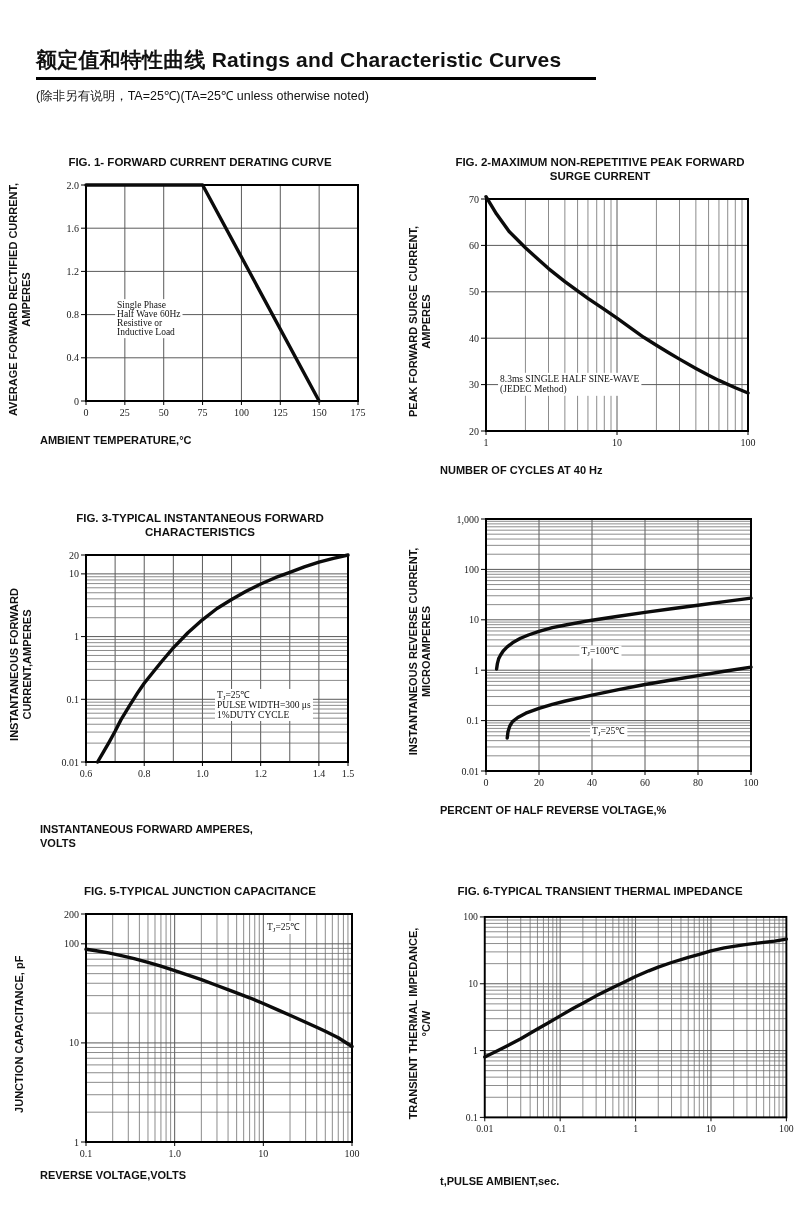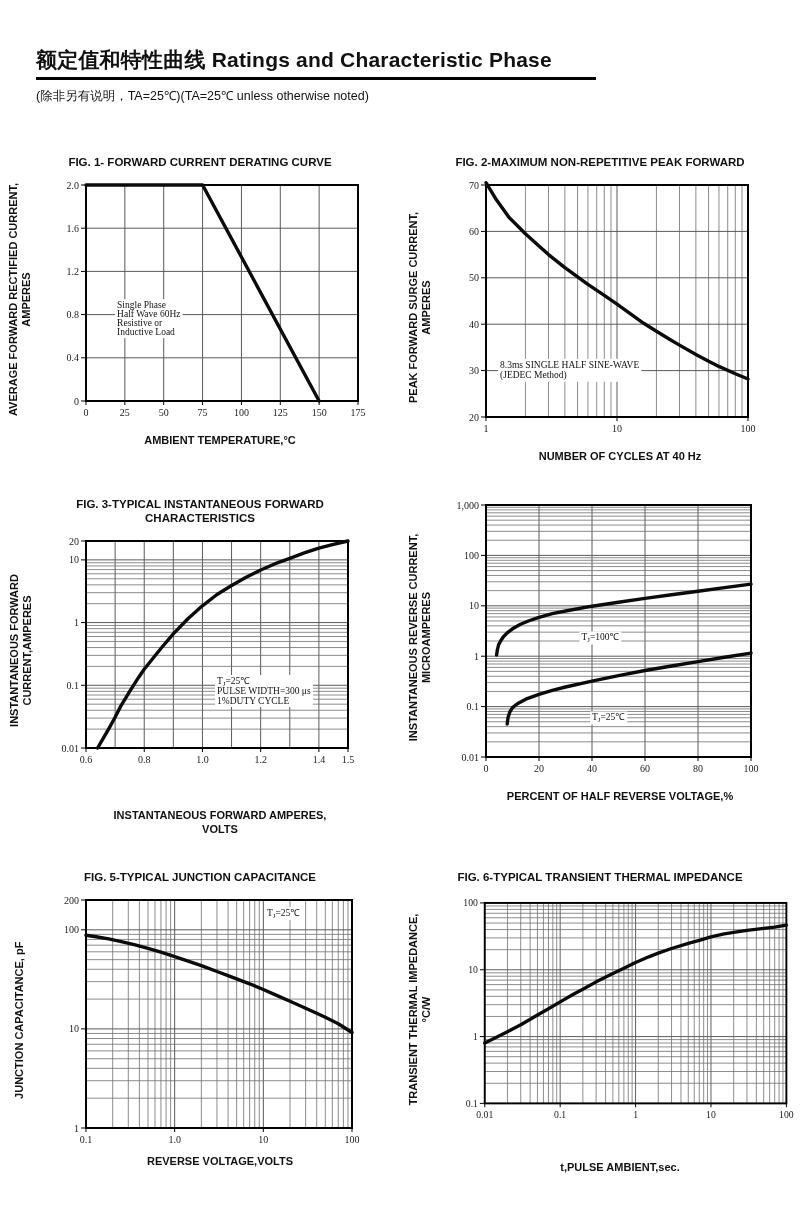--- a/index.html
+++ b/index.html
@@ -8,34 +8,34 @@
   .hdr .t{font-size:21px;font-weight:bold;display:inline-block;border-bottom:3px solid #000;
           padding:0 0 3px 0;min-width:560px;letter-spacing:0.2px;}
   .hdr .s{font-size:12.5px;margin-top:7px;}
   .grid{display:grid;grid-template-columns:400px 400px;margin-top:50px;}
   .cell{margin-bottom:34px;}
   .ctitle{font-size:11.5px;font-weight:bold;text-align:center;line-height:14px;margin-bottom:8px;}
   .chartrow{display:flex;align-items:center;}
   .ycol{width:40px;flex:none;display:flex;align-items:center;justify-content:center;}
   .rot{flex:none;transform:rotate(-90deg);white-space:nowrap;text-align:center;
        font-size:11px;font-weight:bold;line-height:12.5px;}
-  .xlab{font-size:11px;font-weight:bold;text-align:center;padding-left:40px;margin-top:12px;line-height:14px;}
+  .xlab{font-size:11px;font-weight:bold;text-align:left;padding-left:40px;margin-top:12px;line-height:14px;}
   .c3 .xlab{margin-top:40px;}
   .c5 .xlab{margin-top:6px;}
   .c6 .xlab{margin-top:34px;}
   .c5.cell,.c6.cell{margin-bottom:10px;}
   svg.plot{display:block;}
   svg .tick{font-family:"Liberation Serif",serif;font-size:10px;fill:#1a1a1a;}
   svg .ann{font-family:"Liberation Serif",serif;font-size:9.5px;fill:#111;}
 </style>
 </head>
 <body>
 
 <div class="hdr">
-  <div class="t">额定值和特性曲线 Ratings and Characteristic Phase</div>
+  <div class="t">额定值和特性曲线 Ratings and Characteristic Curves</div>
   <div class="s">(除非另有说明，TA=25℃)(TA=25℃  unless otherwise noted)</div>
 </div>
 
 <div class="grid">
 
   <section class="cell c1">
     <div class="ctitle">
       <div>FIG. 1- FORWARD CURRENT DERATING CURVE</div>
       <div></div>
     </div>
@@ -93,20 +93,21 @@
     </div>
     <div class="xlab">
       <div>AMBIENT TEMPERATURE,°C</div>
       <div></div>
     </div>
   </section>
 
   <section class="cell c2">
     <div class="ctitle">
       <div>FIG. 2-MAXIMUM NON-REPETITIVE PEAK FORWARD</div>
+      <div>SURGE CURRENT</div>
     </div>
     <div class="chartrow">
       <div class="ycol">
         <div class="rot">
           <div>PEAK FORWARD SURGE CURRENT,</div>
           <div>AMPERES</div>
         </div>
       </div>
       <svg class="plot" width="322" height="260" viewBox="0 0 322 260">
           <line x1="85.43492943198154" x2="85.43492943198154" y1="8" y2="240" stroke="#6e6e6e" stroke-width="0.8"></line>

